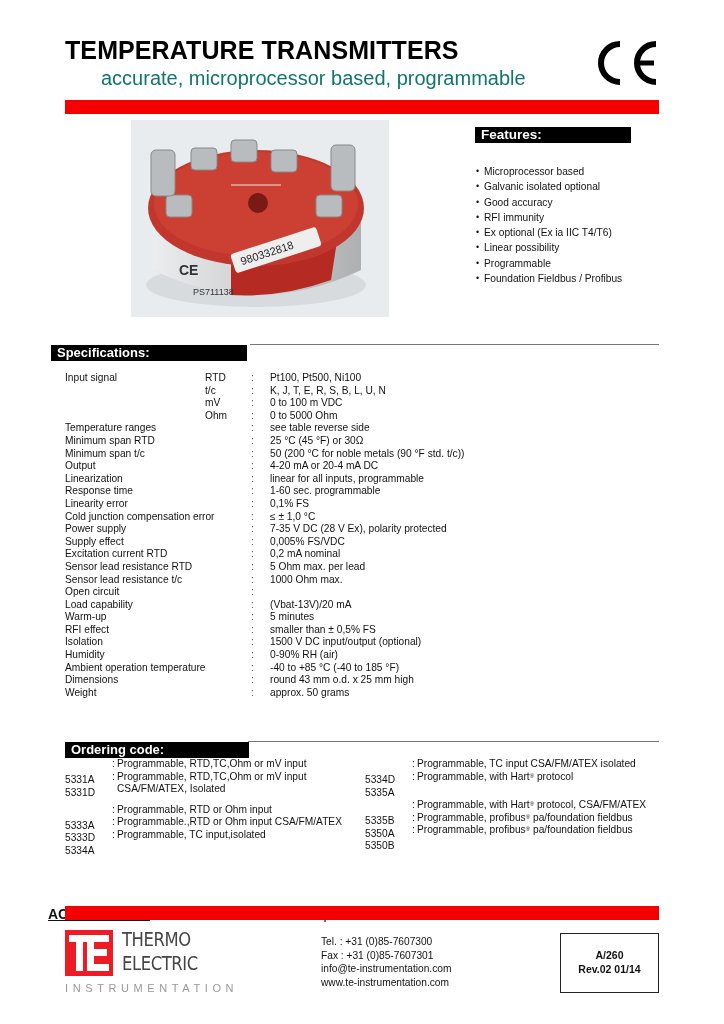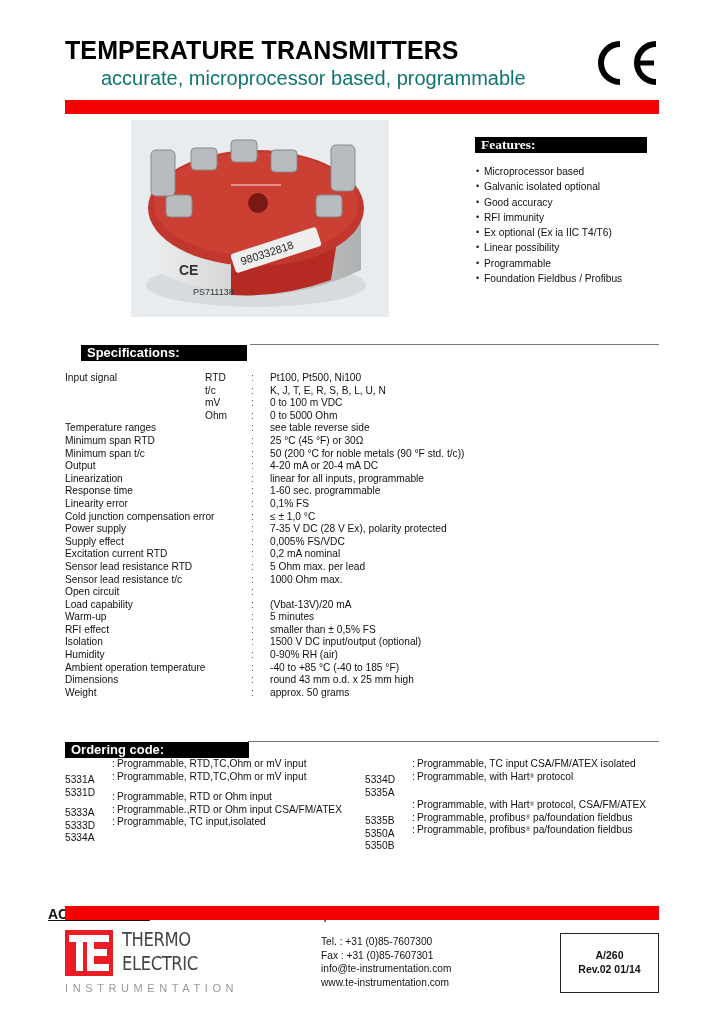--- a/index.html
+++ b/index.html
@@ -9,27 +9,27 @@
   .title { position: absolute; left: 65px; top: 36px; font-size: 25px; font-weight: bold; letter-spacing: 0.1px; color: #000; }
   .subtitle { position: absolute; left: 54px; top: 67px; font-size: 20px; color: #0f766e; margin-left: 47px; }
   .ce-mark { position: absolute; left: 590px; top: 38px; width: 70px; height: 50px; }
   .redbar { position: absolute; left: 65px; height: 14px; background: #f50000; }
   .redbar.top { top: 100px; width: 594px; }
   .redbar.bottom { top: 906px; width: 594px; }
 
   .photo { position: absolute; left: 131px; top: 120px; width: 258px; height: 197px; background: #e9ecef; overflow: hidden; }
 
   .section-head { position: absolute; background: #000; color: #fff; font-weight: bold; font-size: 13px; padding-left: 6px; line-height: 16px; height: 16px; }
-  .features-head { left: 475px; top: 137px; width: 172px; font-size: 13.5px; font-family: Liberation Serif, serif; }
+  .features-head { left: 475px; top: 127px; width: 156px; font-size: 13.5px; }
   .features { position: absolute; left: 476px; top: 164px; width: 190px; font-size: 10.2px; line-height: 15.3px; list-style: none; }
   .features li { position: relative; padding-left: 8px; }
   .features li::before { content: "•"; position: absolute; left: 0; top: 0; font-size: 9px; }
 
   .spec-line { position: absolute; left: 250px; top: 344px; width: 409px; height: 1px; background: #777; }
-  .spec-head { left: 81px; top: 345px; width: 166px; }
+  .spec-head { left: 51px; top: 345px; width: 196px; }
   .specs { position: absolute; left: 65px; top: 372px; width: 600px; font-size: 10.2px; }
   .spec-row { position: relative; height: 12.6px; line-height: 12.6px; white-space: nowrap; }
   .spec-row .lbl { position: absolute; left: 0; }
   .spec-row .sub { position: absolute; right: 362px; text-align: left; }
   .spec-row .colon { position: absolute; left: 186px; color: #555; }
   .spec-row .val { position: absolute; left: 205px; }
 
   .order-line { position: absolute; left: 248px; top: 741px; width: 411px; height: 1px; background: #777; }
   .order-head { left: 65px; top: 742px; width: 184px; font-size: 13px; }
   .order-col { position: absolute; font-size: 10.2px; }
@@ -276,20 +276,21 @@
 <div class="section-head order-head">Ordering code:</div>
 
 <div class="order-col left">
   <div class="order-row">
     <span class="code">5331A</span>
     <span class="desc"><span class="c">:</span><span>Programmable, RTD,TC,Ohm or mV input</span></span>
   </div>
   <div class="order-row">
     <span class="code">5331D</span>
     <span class="desc"><span class="c">:</span><span>Programmable, RTD,TC,Ohm or mV input</span></span>
+    <span class="desc">CSA/FM/ATEX, Isolated</span>
   </div>
   <div class="gap"></div>
   <div class="order-row">
     <span class="code">5333A</span>
     <span class="desc"><span class="c">:</span><span>Programmable, RTD or Ohm input</span></span>
   </div>
   <div class="order-row">
     <span class="code">5333D</span>
     <span class="desc"><span class="c">:</span><span>Programmable.,RTD or Ohm input CSA/FM/ATEX</span></span>
   </div>

